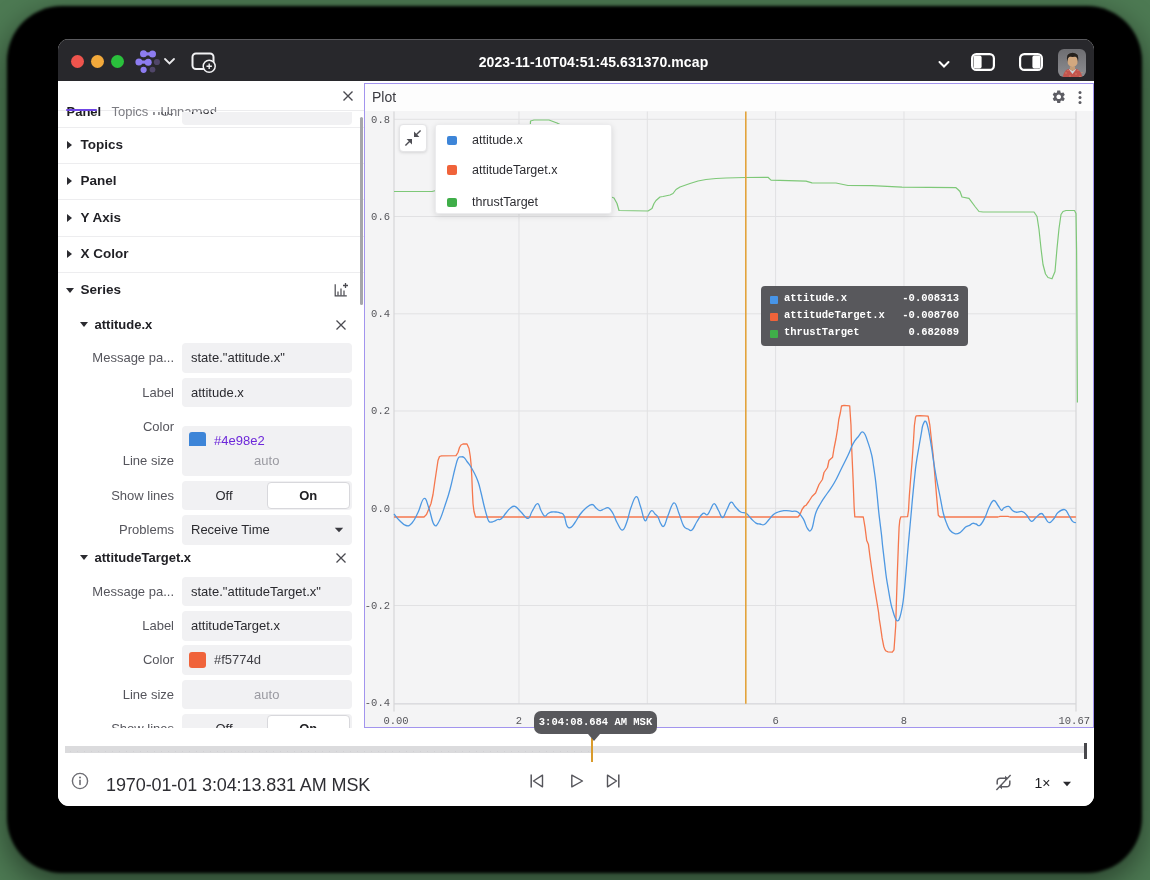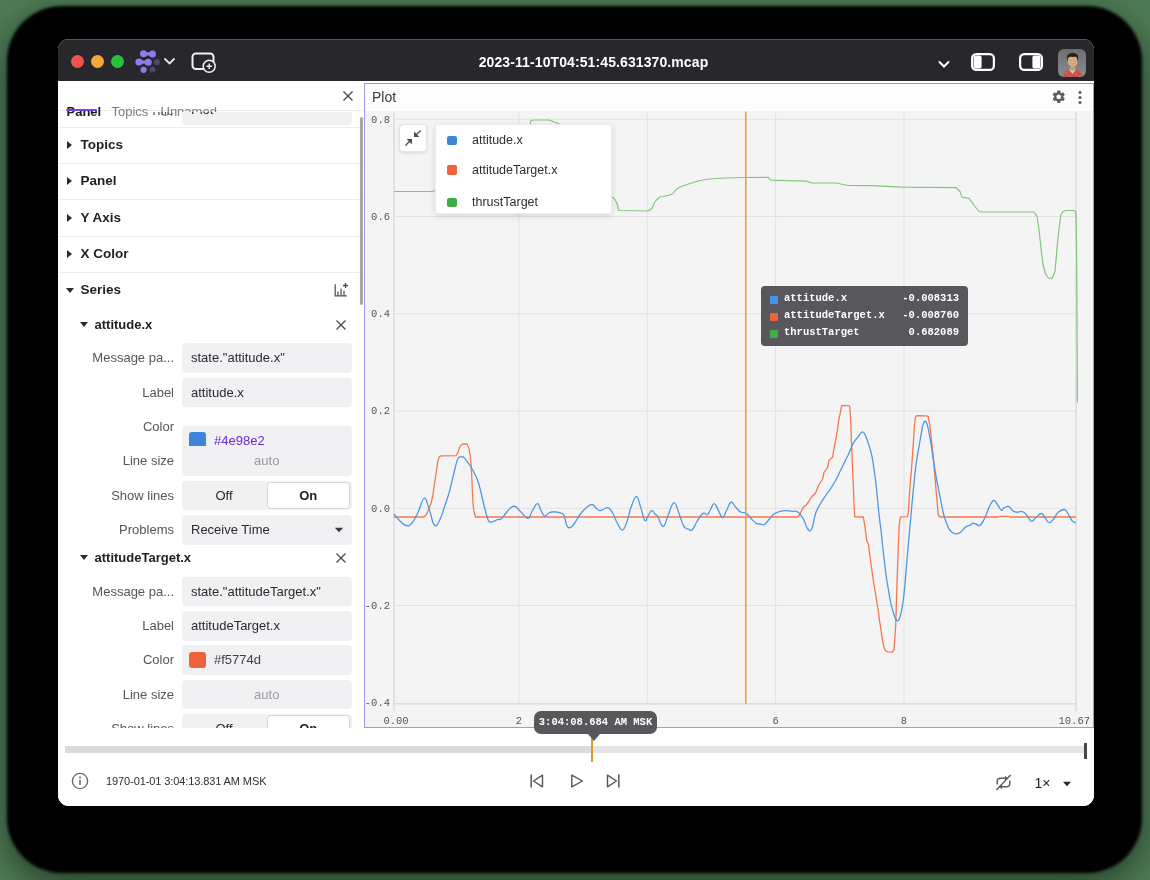--- a/index.html
+++ b/index.html
@@ -62,21 +62,21 @@
     border-right:6px solid transparent; border-top:7px solid #58585c; }
   
   .bbar { position:absolute; left:0; top:689.5px; width:100%; height:77.5px; background:#fff; }
   .track { position:absolute; left:7.5px; top:17.5px; width:1020px; height:7.5px; background:#e4e4e6; }
   .track .loaded { position:absolute; left:0; top:0; width:526.5px; height:100%;
     background:#dbdbdd;
     background-image:radial-gradient(#d2d2d5 18%, transparent 19%);
     background-size:7px 7px; background-position:2px 2px; }
   .ptick { position:absolute; left:533px; top:10px; width:2.5px; height:24px; background:#d99b2c; }
   .endcap { position:absolute; left:1026.5px; top:15px; width:2.5px; height:15.5px; background:#48484c; }
-  .pbtime { position:absolute; left:48.5px; top:46.5px; font-size:11px; color:#2e2e33; letter-spacing:-0.1px; }
+  .pbtime { position:absolute; left:48.5px; top:46.5px; font-size:18px; color:#2e2e33; letter-spacing:-0.1px; }
   .spd { position:absolute; left:977px; top:46.5px; font-size:14px; color:#202024; }
 </style></head>
 <body>
 <div class="shadow"></div>
 <div class="win">
 
   <div class="tbar">
     <div class="dot" style="left:13.5px;background:#ee544d"></div>
     <div class="dot" style="left:33.5px;background:#f2a93b"></div>
     <div class="dot" style="left:53.5px;background:#2ac03c"></div>

